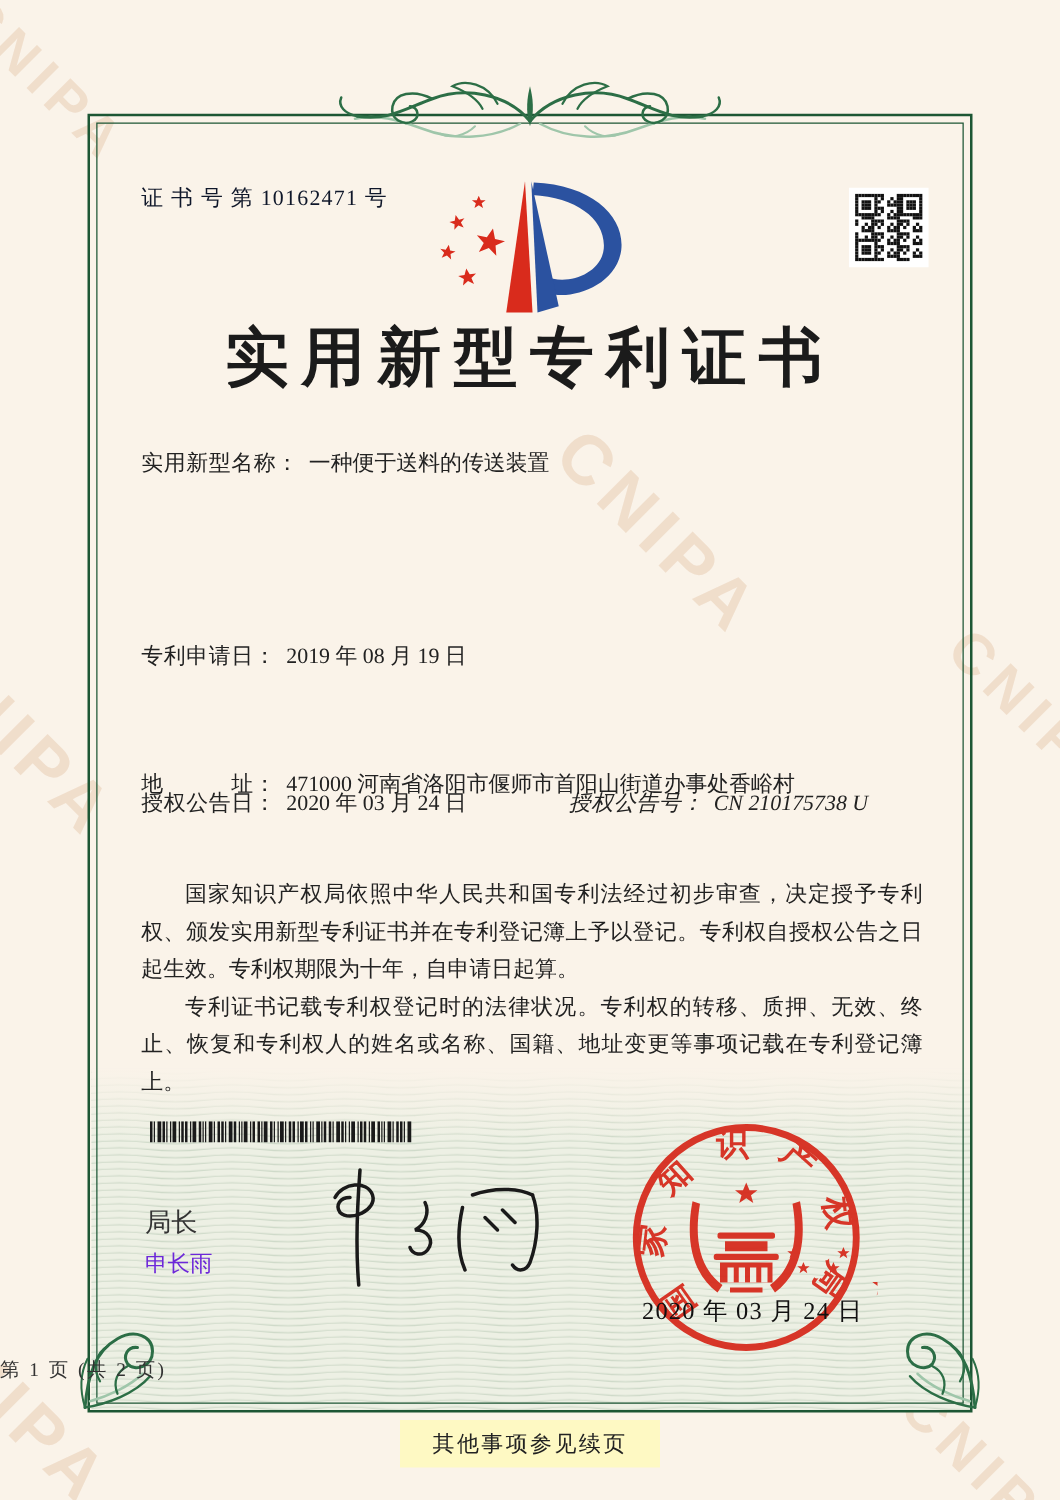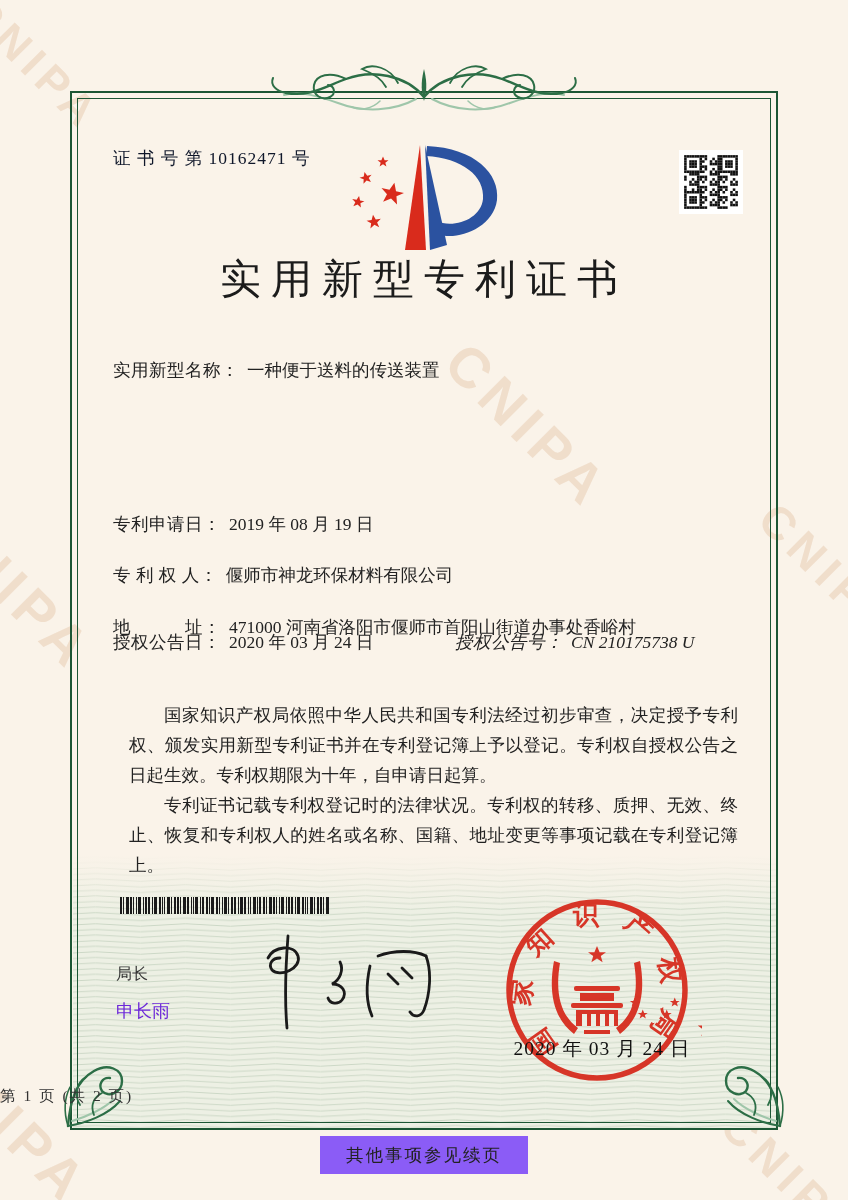--- a/index.html
+++ b/index.html
@@ -29,49 +29,49 @@
   .orn-top   { left:260px; top:57px; }
   .orn-bl    { left:56px;  top:1043px; }
   .orn-br    { left:697px; top:1043px; }
 
   
   .cert-no { position:absolute; left:113px; top:146px; font-size:17.5px;
              color:#0f172a; letter-spacing:1px; z-index:3; }
   .logo { position:absolute; left:350px; top:142px; z-index:3; }
   .qr   { position:absolute; left:679px; top:150px; z-index:3; }
   .title { position:absolute; left:0; right:0; top:252px; text-align:center;
-           font-size:41px; font-weight:normal; color:#1b1b1b; letter-spacing:10px;
+           font-size:51px; font-weight:bold; color:#1b1b1b; letter-spacing:10px;
            z-index:3; }
 
   
   .row { position:absolute; left:113px; width:600px; font-size:17.5px; color:#222;
          z-index:3; white-space:nowrap; }
   .row .lab { letter-spacing:0.5px; }
   .row .val { margin-left:8px;margin-top:17px; }
   .grant-no { position:absolute; left:342px; top:0;font-style:italic; }
 
   
   .body-text { position:absolute; left:113px; top:700px; width:625px; z-index:3;
                font-size:17.5px; color:#222; line-height:30px; text-align:justify; }
-  .body-text p { text-indent:2em;margin-left:16px; }
+  .body-text p { text-indent:2em; }
 
   
   .barcode { position:absolute; left:120px; top:897px; z-index:3; }
-  .sig-title { position:absolute; left:116px; top:964px; font-size:16px; color:#333;
+  .sig-title { position:absolute; left:116px; top:964px; font-size:21px; color:#333;
                font-family:"Liberation Sans","DejaVu Sans",sans-serif; z-index:3; }
   .sig-name  { position:absolute; left:116px; top:999px; font-size:18px; color:#6d28d9;
                font-family:"Liberation Sans","DejaVu Sans",sans-serif; z-index:3; }
   .sig-hand  { position:absolute; left:228px; top:932px; z-index:3; }
   .seal { position:absolute; left:492px; top:885px; z-index:4; opacity:0.93; }
   .seal-date { position:absolute; left:497px; top:1035px; width:210px; text-align:center;
                font-size:19.5px; color:#111; letter-spacing:1px; z-index:5; }
   .page-info { position:absolute; left:0; right:0; top:1086px; text-align:left;
                font-size:15.5px; color:#333; z-index:3; letter-spacing:2px; }
   .cont-note { position:absolute; left:50%; transform:translateX(-50%); top:1136px;
-               background:#8b5cf6; padding:7px 26px; font-size:17.5px; color:#222;
+               background:#fef9c3; padding:7px 26px; font-size:17.5px; color:#222;
                letter-spacing:2px; z-index:3; }
 </style>
 </head>
 <body>
 
 <div class="page">
 
   <span class="wm wm1">CNIPA</span>
   <span class="wm wm2">CNIPA</span>
   <span class="wm wm3">CNIPA</span>
@@ -391,23 +391,20 @@
     </svg>
 
   <div class="title">实用新型专利证书</div>
 
   <div class="row" style="top:358px">
     <span class="lab">实用新型名称：</span><span class="val">一种便于送料的传送装置</span>
   </div>
   <div class="row" style="top:512px">
     <span class="lab">专利申请日：</span><span class="val">2019 年 08 月 19 日</span>
   </div>
-  <div class="row" style="top:563px">
-    <span class="lab">专 利 权 人：</span><span class="val">偃师市神龙环保材料有限公司</span>
-  </div>
   <div class="row" style="top:615px">
     <span class="lab">地　　　址：</span><span class="val">471000 河南省洛阳市偃师市首阳山街道办事处香峪村</span>
   </div>
   <div class="row" style="top:630px">
     <span class="lab">授权公告日：</span><span class="val">2020 年 03 月 24 日</span>
     <span class="grant-no">
       <span class="lab">授权公告号：</span><span class="val">CN 210175738 U</span>
     </span>
   </div>
 

